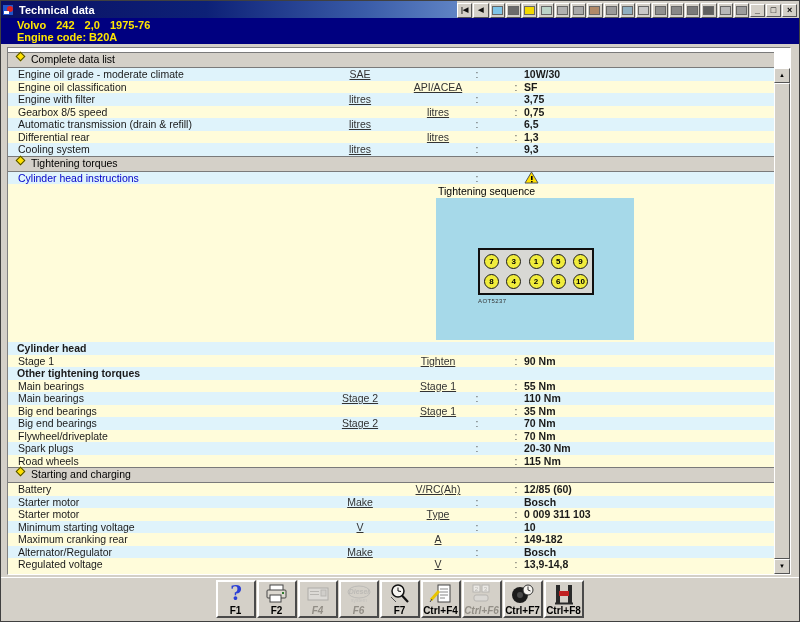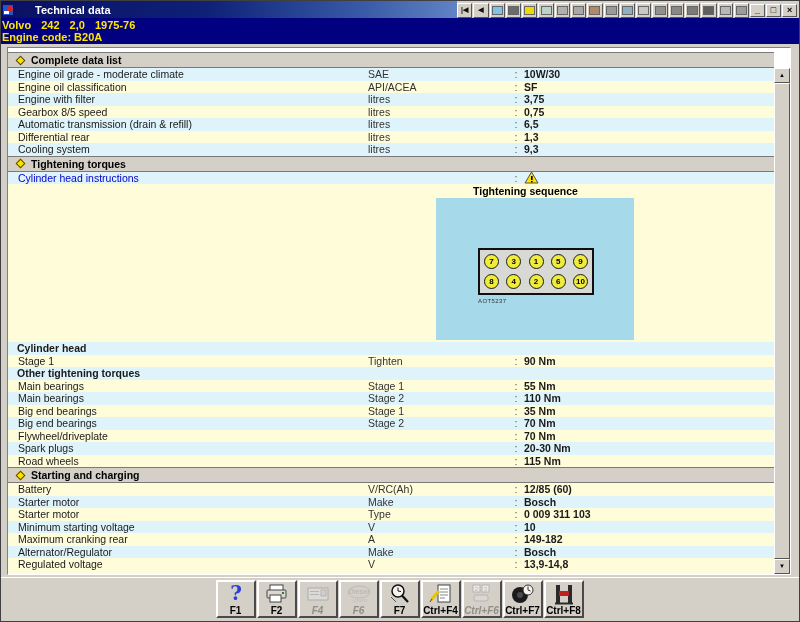--- a/index.html
+++ b/index.html
@@ -4,53 +4,53 @@
 <style>
   html,body{margin:0;padding:0;background:#b0aca4;}
   *{box-sizing:border-box;}
   .window{position:relative;width:800px;height:622px;background:#d4d0c8;
     font-family:"Liberation Sans",sans-serif;overflow:hidden;
     border:1px solid #404040;}
   
   .titlebar{position:absolute;top:0;left:0;right:0;height:17px;background:#d4d0c8;}
   .tb-grad{position:absolute;left:0;top:0;width:456px;height:17px;
     background:linear-gradient(90deg,#0a1064 0%,#0d2177 45%,#3a5ca8 80%,#5f83c4 100%);
-    display:flex;align-items:center;gap:20px;padding-left:2px;}
+    display:flex;align-items:center;gap:4px;padding-left:2px;}
   .tb-title{color:#fff;font-weight:bold;font-size:11px;white-space:nowrap;}
   .tb-tools{position:absolute;left:456px;right:0;top:0;height:17px;display:flex;align-items:center;padding-top:1px;}
   .tbtn{width:16px;height:15px;background:#d4d0c8;border:1px solid;border-color:#ffffff #555 #555 #ffffff;
     display:flex;align-items:center;justify-content:center;margin-right:1px;font-size:7px;font-weight:bold;color:#111;cursor:default;}
   .tbtn .chip{width:11px;height:9px;border:1px solid #666;}
   .wbtns{margin-left:auto;display:flex;gap:1px;padding-right:2px;}
   .wbtn{width:15px;height:13px;background:#d4d0c8;border:1px solid;border-color:#ffffff #555 #555 #ffffff;
     font-size:9px;font-weight:bold;line-height:10px;text-align:center;color:#000;}
   
   .vehiclebar{position:absolute;top:17px;left:0;right:0;height:26px;background:#000080;
-    color:#ffe600;font-weight:bold;font-size:11px;line-height:12px;padding:1px 0 0 1px;}
+    color:#ffe600;font-weight:bold;font-size:11px;line-height:12px;padding:1px 0 0 16px;}
   .vehiclebar .l1{word-spacing:7px;}
   
   .main{position:absolute;top:46px;left:6px;right:8px;bottom:46px;background:#ffffff;
     border:1px solid;border-color:#808080 #ffffff #ffffff #808080;overflow:hidden;}
   .rows{position:absolute;top:0;left:0;right:16px;bottom:0;overflow:hidden;background:#fffcda;}
   .topstrip{height:4px;background:#ffffff;}
   .section-header{height:16px;background:#d4d0c8;border-top:1px solid #7a7a7a;border-bottom:1px solid #7a7a7a;
-    display:flex;align-items:center;gap:7px;padding-left:9px;font-weight:bold;font-size:10.5px;color:#000;}
+    display:flex;align-items:flex-start;gap:7px;padding-left:9px;font-weight:normal;font-size:10.5px;color:#000;}
   .diamond{width:7px;height:7px;background:#ffe000;border:1px solid #4a4a00;transform:rotate(45deg);flex:0 0 auto;}
   .row{display:flex;align-items:center;height:12.5px;font-size:10.5px;line-height:12px;color:#1a1a1a;}
-  .row.blue{background:#dff3fb;}
+  .row.blue{background:#dff3fb;gap:39px;}
   .row.cream{background:#fffcda;}
   .row .label{flex:1;padding-left:10px;white-space:nowrap;overflow:hidden;}
   .row .label.bold{font-weight:bold;padding-left:9px;}
   .row .label.link{color:#0000c8;}
-  .row .unit{width:140px;text-align:left;color:#333;white-space:nowrap;}
+  .row .unit{width:140px;text-align:center;color:#333;white-space:nowrap;text-decoration:underline;}
   .row .colon{width:16px;text-align:center;color:#555;}
   .row .value{width:250px;font-weight:bold;white-space:nowrap;overflow:hidden;}
   
   .diagram{position:relative;height:158px;background:#fffcda;}
-  .diagram-title{position:absolute;left:430px;top:1px;font-size:10.5px;font-weight:bold;color:#000;margin-left:35px;}
+  .diagram-title{position:absolute;left:430px;top:1px;font-size:10.5px;font-weight:normal;color:#000;}
   .cyan-panel{position:absolute;left:428px;top:14px;width:198px;height:142px;background:#a6d9e9;}
   .head-rect{position:absolute;left:42px;top:50px;width:116px;height:47px;background:#d8d8d4;
     border:2px solid #101010;display:flex;flex-direction:column;justify-content:space-around;padding:1px 4px;}
   .boltrow{display:flex;justify-content:space-between;align-items:center;}
   .bolt{width:15px;height:15px;border-radius:50%;background:#f0ec3c;border:1.5px solid #1a1a1a;
     font-size:8px;font-weight:bold;color:#000;display:flex;align-items:center;justify-content:center;}
   .diagram-code{position:absolute;left:42px;top:100px;font-size:6px;color:#333;letter-spacing:.4px;}
   
   .vscroll{position:absolute;top:20px;right:0;bottom:0;width:16px;background:#e8e6e0;}
   .sb-btn{position:absolute;left:0;width:16px;height:15px;background:#d4d0c8;border:1px solid;

